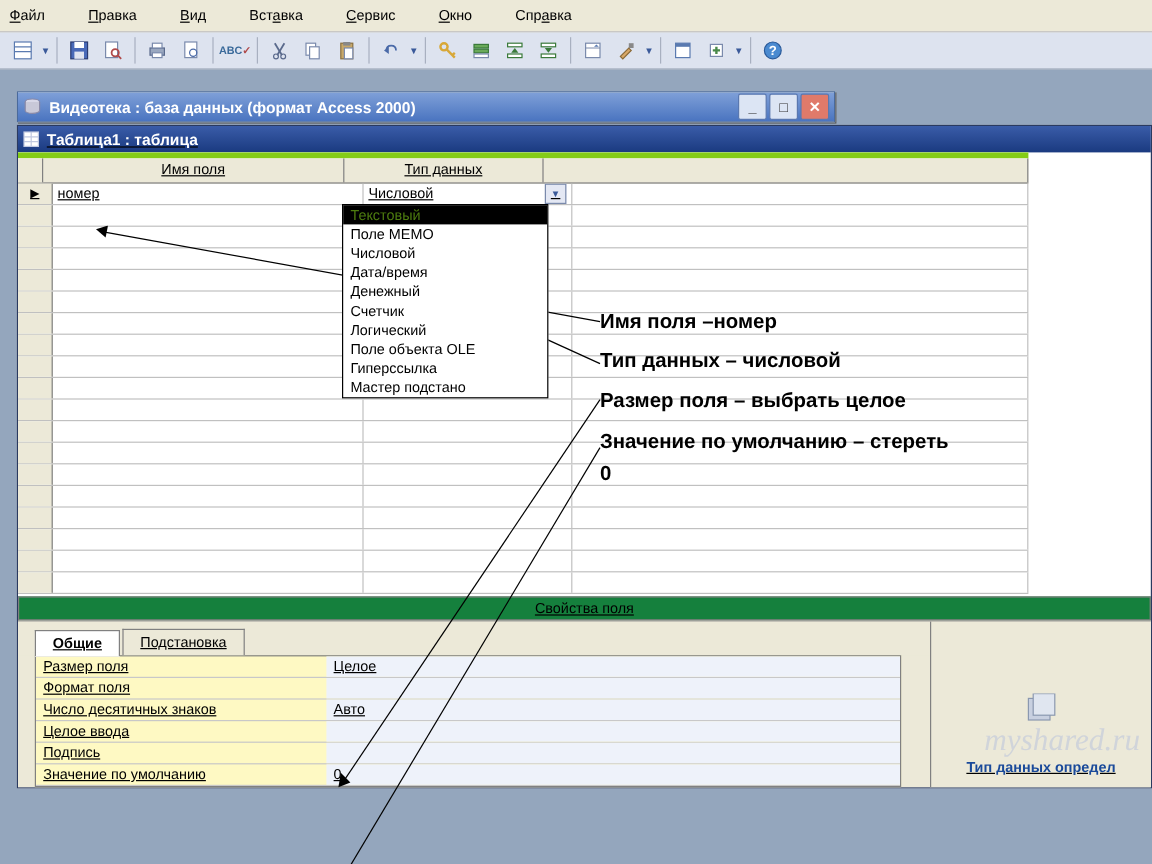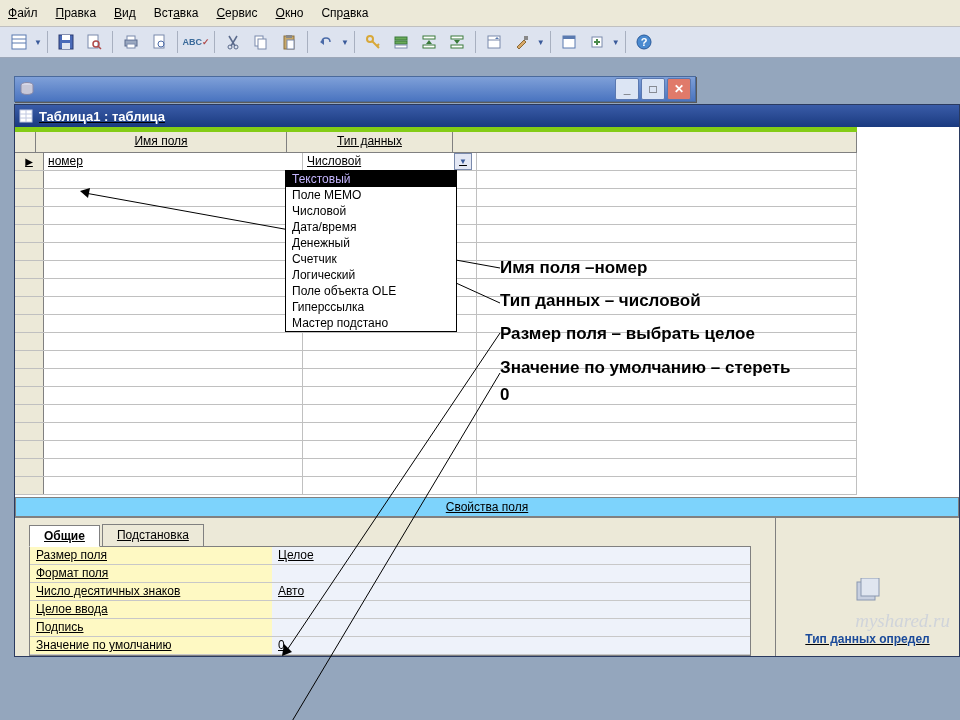--- a/index.html
+++ b/index.html
@@ -1,16 +1,16 @@
 <!DOCTYPE html>
 <html><head>
 <meta charset="utf-8">
 <style>
 html,body{margin:0;padding:0;font-family:Tahoma,Arial,sans-serif;font-size:12px;background:#d4d0c8;width:960px;height:720px;overflow:hidden;}
-.menubar{background:#ece9d8;border-bottom:1px solid #c0c0c0;height:22px;padding:2px 8px;display:flex;gap:18px;align-items:center;}
+.menubar{background:#ece9d8;border-bottom:1px solid #c0c0c0;height:22px;padding:2px 8px;display:flex;gap:36px;align-items:center;}
 .menubar span{cursor:default;}
 .menubar span u{text-decoration:underline;}
 .toolbar{background:#dde3ef;height:30px;border-bottom:1px solid #9ca7b8;display:flex;align-items:center;padding:0 6px;gap:2px;}
 .tb-btn{width:24px;height:24px;display:flex;align-items:center;justify-content:center;border:1px solid transparent;border-radius:2px;color:#3b5b8c;}
 .tb-sep{width:1px;height:22px;background:#a8b0c0;margin:0 3px;}
 .tb-btn svg{width:16px;height:16px;}
 .workspace{background:#94a6bd;padding:18px 0 0 14px;height:calc(720px - 56px);position:relative;box-sizing:border-box;}
 .db-window{width:680px;border:1px solid #4a6a9c;background:#ece9d8;box-shadow:1px 1px 0 #5a5a5a;}
 .db-titlebar{background:linear-gradient(#7fa0d8,#4a74c0);height:24px;display:flex;align-items:center;padding:0 4px;color:#fff;font-weight:bold;font-size:13px;}
 .db-titlebar .ticon{width:16px;height:16px;margin-right:6px;}
@@ -32,36 +32,36 @@
 .grid-row .cell{border-right:1px solid #c0c0c0;padding:0 4px;line-height:17px;white-space:nowrap;overflow:hidden;}
 .grid-row .rs{width:20px;background:#ece9d8;border-right:1px solid #808080;text-align:center;font-size:10px;}
 .grid-row .c-name{width:250px;}
 .grid-row .c-type{width:165px;position:relative;}
 .grid-row .c-desc{flex:1;}
 .type-display{display:flex;align-items:center;}
 .type-val{flex:1;}
 .dd-arrow{width:16px;height:15px;background:#e4e8f4;border:1px solid #7a8aac;display:flex;align-items:center;justify-content:center;font-size:8px;color:#3a5a9a;}
 .dropdown{position:absolute;top:17px;left:270px;width:170px;background:#fff;border:1px solid #000;z-index:20;}
 .dropdown .dd-item{padding:1px 6px;white-space:nowrap;font-size:12px;cursor:default;}
-.dropdown .dd-item.sel{background:#000;color:#c4b5fd;}
-.section-label{text-align:center;background:#7dd3fc;border:1px solid #808080;font-weight:normal;padding:2px 4px;margin-top:2px;}
+.dropdown .dd-item.sel{background:#000;color:#4d7c0f;}
+.section-label{text-align:center;background:#15803d;border:1px solid #808080;font-weight:normal;padding:2px 4px;margin-top:2px;}
 .props-area{display:flex;background:#ece9d8;border-top:1px solid #808080;}
 .props-left{flex:0 0 760px;}
 .tabs{display:flex;padding:6px 10px 0 14px;background:#ece9d8;}
 .tab{padding:3px 14px;background:#ece9d8;border:1px solid #808080;border-bottom:none;margin-right:2px;font-size:12px;position:relative;cursor:default;}
 .tab.active{background:#fff;top:1px;font-weight:bold;border-bottom:1px solid #fff;}
 .props-table{background:#fef9c3;border:1px solid #808080;margin:0 0 0 14px;width:720px;}
 .prop-row{display:flex;border-bottom:1px solid #c8c8c8;height:17px;}
 .prop-label{width:230px;padding:0 6px;line-height:17px;}
 .prop-val{flex:1;padding:0 6px;line-height:17px;background:#eef2fa;}
 .props-right{flex:1;background:#ece9d8;border-left:1px solid #808080;display:flex;flex-direction:column;align-items:center;justify-content:flex-end;padding:10px 6px;gap:28px;}
 .props-right .hint{color:#1a4a9a;font-weight:bold;font-size:12px;}
 .annotations{position:absolute;top:190px;left:500px;width:430px;font-size:17px;font-weight:bold;color:#000;line-height:1.6;}
 .annotations p{margin:6px 0;}
-.watermark{position:absolute;right:10px;bottom:90px;color:#d0d4da;font-size:19px;font-style:italic;font-family:Georgia,serif;pointer-events:none;}
+.watermark{position:absolute;right:10px;bottom:90px;color:#d0d4da;font-size:26px;font-style:italic;font-family:Georgia,serif;pointer-events:none;}
 svg.arrow{position:absolute;pointer-events:none;z-index:15;}
 </style>
 </head>
 <body>
 
 <div class="menubar">
   <span><u>Ф</u>айл</span>
   <span><u>П</u>равка</span>
   <span><u>В</u>ид</span>
   <span>Вст<u>а</u>вка</span>
@@ -211,20 +211,21 @@
 </div>
 
 <div class="workspace">
 
   <div class="db-window">
     <div class="db-titlebar">
       <svg class="ticon" viewBox="0 0 16 16">
           <ellipse cx="8" cy="4" rx="6" ry="2.5" fill="#d8d8e8" stroke="#8a8aa8"></ellipse>
           <path d="M2 4 v7 a6 2.5 0 0 0 12 0 v-7" fill="#c8c8d8" stroke="#8a8aa8"></path>
         </svg>
+      <span>Видеотека : база данных (формат Access 2000)</span>
       <div class="win-btns">
         <div class="win-btn">_</div>
         <div class="win-btn">□</div>
         <div class="win-btn close">✕</div>
       </div>
     </div>
   </div>
 
   <div class="table-window" style="width:944px;text-decoration:underline;">
     <div class="tbl-titlebar">

